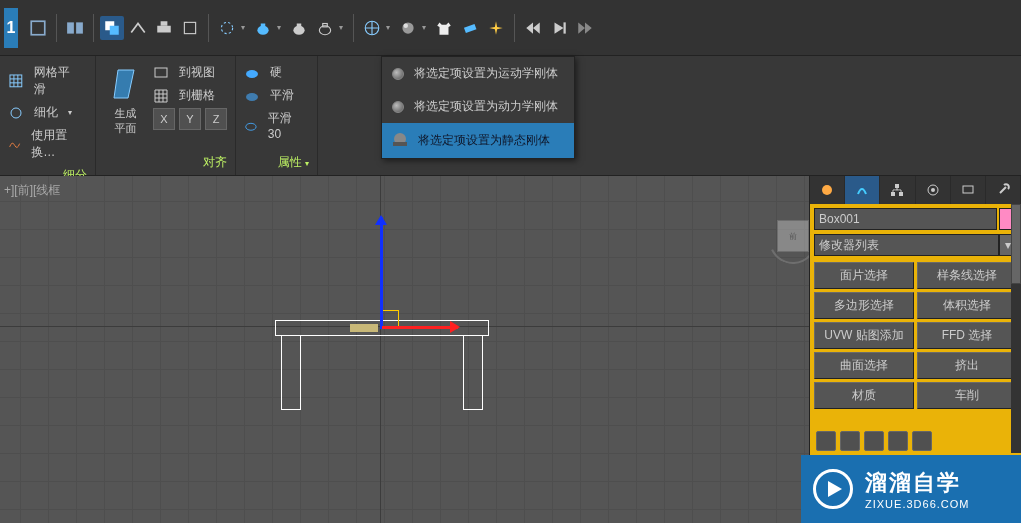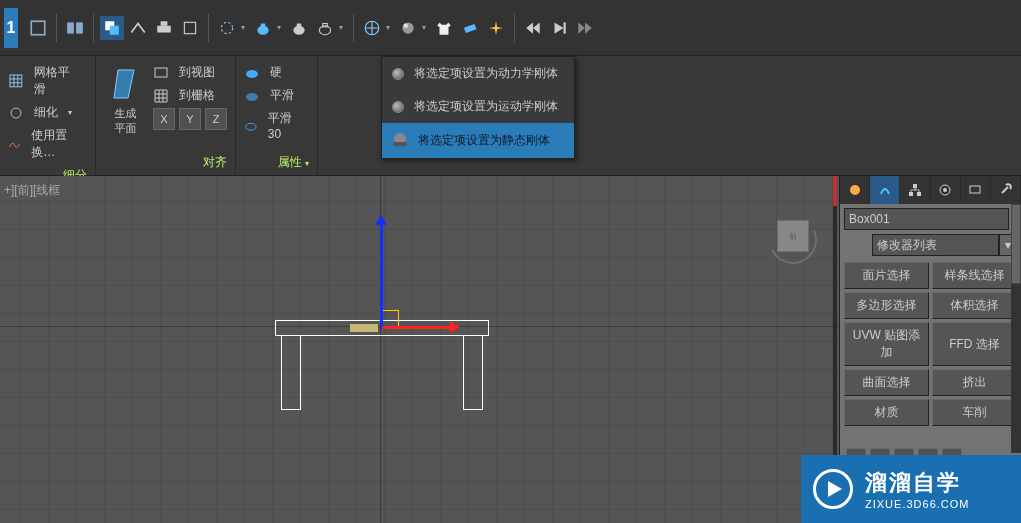--- a/index.html
+++ b/index.html
@@ -54,30 +54,30 @@
 .model .top { position: absolute; left: 0; top: 0; width: 214px; height: 16px; border: 1px solid #fff; }
 .model .leg1 { position: absolute; left: 6px; top: 16px; width: 20px; height: 74px; border: 1px solid #fff; border-top:none;}
 .model .leg2 { position: absolute; left: 188px; top: 16px; width: 20px; height: 74px; border: 1px solid #fff; border-top:none;}
 
 
 .viewcube { position: absolute; top: 40px; right: 22px; width: 48px; height: 48px; opacity: .5; }
 .viewcube .cube { width: 32px; height: 32px; background: #bbb; margin: 4px auto; border:1px solid #888; display:flex; align-items:center; justify-content:center; font-size:8px; color:#555;}
 .viewcube .ring { position:absolute; inset:0; border:2px solid #888; border-radius:50%; border-top-color:transparent; border-left-color:transparent; transform:rotate(20deg);}
 
 
-.cmd-panel { position: absolute; top: 176px; right: 0; width: 182px; bottom: 0; background: #737373; border-left: 1px solid #222; }
+.cmd-panel { position: absolute; top: 176px; right: 0; width: 212px; bottom: 0; background: #eab308; border-left: 1px solid #222; }
 .cmd-tabs { display: flex; height: 28px; background: #333; }
 .cmd-tab { flex: 1; display: flex; align-items: center; justify-content: center; cursor: pointer; border-right: 1px solid #2a2a2a; }
 .cmd-tab.active { background: #2a5a8a; }
 .cmd-body { padding: 4px; }
 .obj-name { display: flex; gap: 2px; margin-bottom: 4px; }
 .obj-name input { flex: 1; background: #555; border: 1px solid #222; color: #ccc; padding: 3px 4px; font-size: 12px; }
 .color-swatch { width: 18px; height: 22px; background: #ff8ac4; border: 1px solid #222; cursor: pointer; }
 .mod-list { display: flex; margin-bottom: 6px; }
-.mod-list select, .mod-list .sel { flex: 1; background: #555; border: 1px solid #222; color: #ccc; padding: 3px 4px; height:22px; display:flex; align-items:center;margin-left:28px;}
+.mod-list select, .mod-list .sel { flex: 1; background: #555; border: 1px solid #222; color: #ccc; padding: 3px 4px; height:22px; display:flex; align-items:center;}
 .mod-list .dd { width: 18px; background: #666; border: 1px solid #222; display:flex; align-items:center; justify-content:center; cursor:pointer;}
 .btn-grid { display: grid; grid-template-columns: 1fr 1fr; gap: 3px; margin-bottom: 3px; }
 .btn-grid button, .mod-btn { background: #555; border: 1px solid #222; border-top-color:#6a6a6a; border-left-color:#6a6a6a; color: #ccc; padding: 4px 2px; cursor: pointer; font-size: 12px; }
 .stack-icons { display:flex; gap:4px; padding:6px 2px; }
 .stack-icons .si { width:20px; height:20px; background:#505050; border:1px solid #666; cursor:pointer; border-radius:2px;}
 .stack-area { height:24px; border:1px solid #222; background:#454545; margin:4px 0; display:flex; align-items:center; padding:0 6px; color:#888;}
 
 
 .watermark { position: absolute; right: 0; bottom: 0; width: 220px; height: 68px; background: #1a6fb0; display: flex; align-items: center; padding: 0 12px; gap: 12px; z-index: 50;}
 .watermark .wm-logo { width: 40px; height: 40px; border: 3px solid #fff; border-radius: 50%; display:flex; align-items:center; justify-content:center;}
@@ -305,25 +305,25 @@
           <span class="ribbon-btn">平滑 30</span>
         </div>
     </div>
     <div class="label"><span>属性</span> <span style="font-size:8px">▾</span></div>
   </div>
 </div>
 
 <div class="dropdown-menu">
   <div class="dropdown-item">
     <span class="radio"></span>
-    <span>将选定项设置为动力学刚体</span>
+    <span>将选定项设置为运动学刚体</span>
   </div>
   <div class="dropdown-item">
     <span class="radio"></span>
-    <span>将选定项设置为运动学刚体</span>
+    <span>将选定项设置为动力学刚体</span>
   </div>
   <div class="dropdown-item selected">
     <span><svg width="16" height="16" viewBox="0 0 16 16">
           <circle cx="8" cy="8" r="6" fill="#888"></circle>
           <rect x="1" y="11" width="14" height="4" fill="#555"></rect>
         </svg></span>
     <span>将选定项设置为静态刚体</span>
   </div>
 </div>
 

